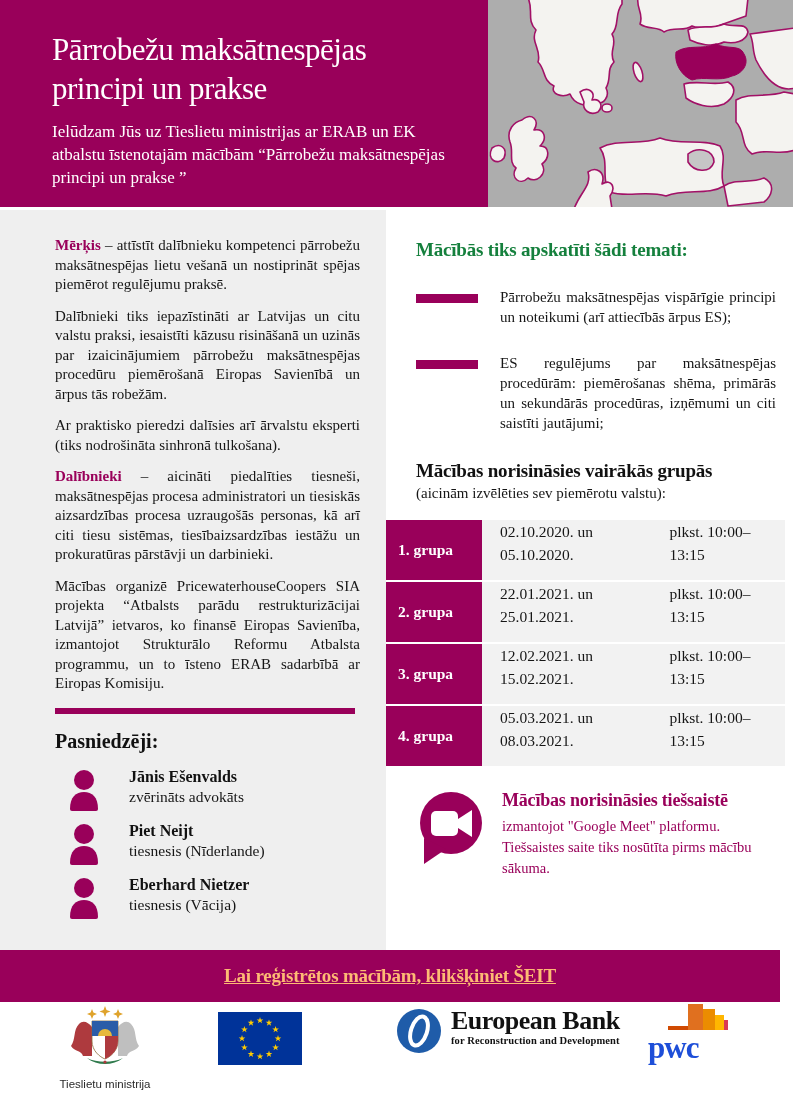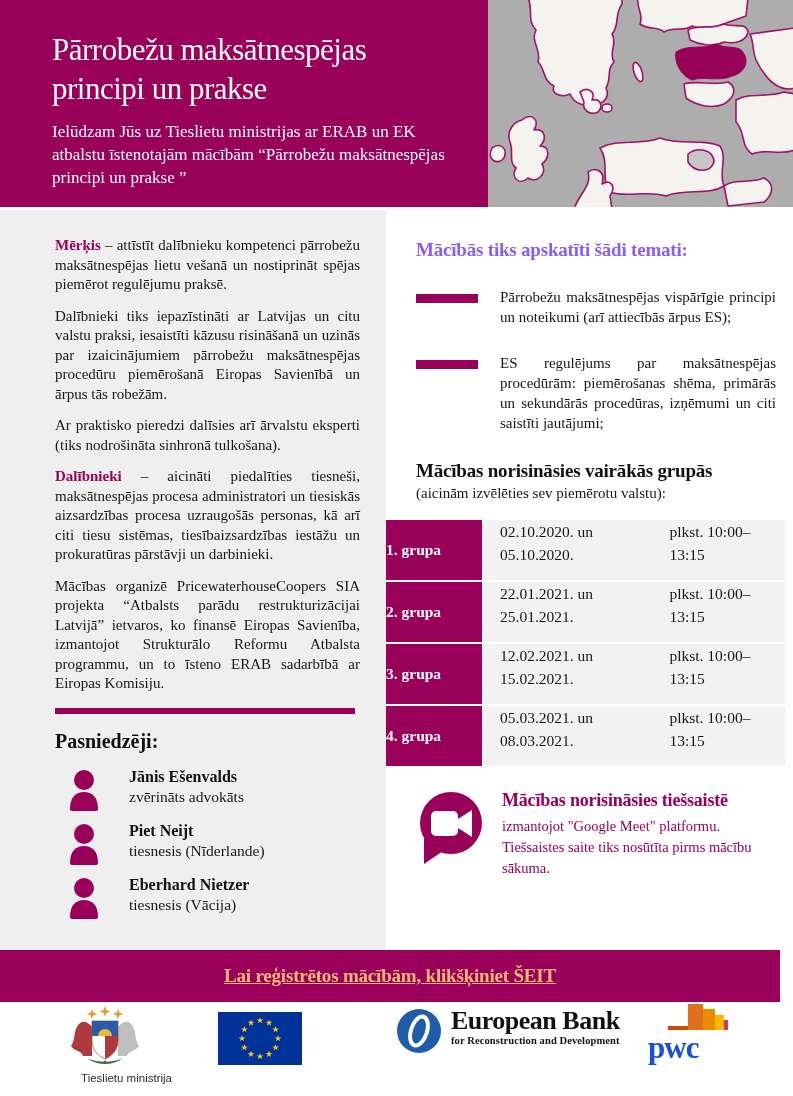--- a/index.html
+++ b/index.html
@@ -28,44 +28,44 @@
   .left-col p b.lead{color:var(--accent);font-weight:700;}
   .divider{width:300px;height:6px;background:var(--accent);margin:14px 0 16px 0;}
   .speakers-heading{font-size:20px;font-weight:700;color:#111;margin-bottom:14px;}
   .speaker{display:flex;align-items:flex-start;margin:0 0 10px 10px;}
   .speaker .p-icon{flex:0 0 38px;margin-right:26px;margin-top:2px;}
   .speaker-name{font-size:16px;font-weight:700;color:#111;line-height:1.25;}
   .speaker-role{font-size:15.5px;color:#161616;line-height:1.3;}
 
   
   .right-col{position:absolute;left:386px;top:207px;width:407px;padding:32px 10px 0 30px;background:#fff;}
-  .topics-heading{font-size:19px;font-weight:700;color:#8b5cf6;margin-bottom:26px;letter-spacing:-0.2px;}
+  .topics-heading{font-size:19px;font-weight:700;color:#15803d;margin-bottom:26px;letter-spacing:-0.2px;}
   .topic{display:flex;margin-bottom:26px;}
   .topic-bullet{flex:0 0 62px;height:9px;background:var(--accent);margin:7px 22px 0 0;}
   .topic-text{font-size:15px;line-height:1.34;text-align:justify;color:#161616;width:276px;}
   .groups-heading{font-size:19px;font-weight:700;color:#111;margin-top:12px;letter-spacing:-0.2px;}
   .groups-subtitle{font-size:15px;color:#161616;margin:3px 0 18px 0;}
   .groups-table{margin-left:-30px;width:399px;}
   .group-row{display:flex;margin-bottom:2px;height:60px;}
-  .group-label{flex:0 0 96px;background:var(--accent);color:#fff;font-size:15.5px;font-weight:700;display:flex;align-items:center;}
+  .group-label{flex:0 0 96px;background:var(--accent);color:#fff;font-size:15.5px;font-weight:700;display:flex;align-items:center;padding-left:12px;}
   .group-dates{flex:1;background:var(--row-bg);display:flex;flex-direction:row;justify-content:center;padding-left:18px;font-size:15.5px;line-height:1.5;color:#161616;}
   .online{display:flex;margin-top:24px;}
   .online .meet{flex:0 0 68px;margin-right:18px;}
   .online-heading{font-size:18px;font-weight:700;color:var(--accent);margin-bottom:5px;letter-spacing:-0.2px;}
   .online-text{font-size:14.5px;color:var(--accent);line-height:1.45;width:258px;}
 
   
   .register-bar{position:absolute;left:0;top:950px;width:780px;height:52px;background:var(--accent);display:flex;align-items:center;justify-content:center;}
   .register-link{color:#fdba74;font-size:19px;font-weight:700;text-decoration:underline;letter-spacing:-0.2px;cursor:pointer;}
 
   
   .footer{position:absolute;left:0;top:1002px;width:793px;height:94px;background:#fff;}
   .logo-ministry{position:absolute;left:38px;top:4px;width:134px;text-align:center;}
   .logo-ministry svg{display:block;margin:0 auto;}
-  .ministry-label{font-family:"Liberation Sans", sans-serif;font-size:11.5px;color:#2b2b2b;margin-top:4px;text-align:right;}
+  .ministry-label{font-family:"Liberation Sans", sans-serif;font-size:11.5px;color:#2b2b2b;margin-top:10px;}
   .logo-eu{position:absolute;left:218px;top:10px;width:84px;height:53px;}
   .logo-ebrd{position:absolute;left:396px;top:6px;display:flex;align-items:flex-start;}
   .logo-ebrd .globe{margin-right:9px;}
   .ebrd-name{font-size:26px;font-weight:700;color:#111;line-height:1.0;letter-spacing:-0.5px;}
   .ebrd-subname{font-size:10.5px;font-weight:700;color:#111;margin-top:1px;letter-spacing:0.1px;}
   .logo-pwc{position:absolute;left:644px;top:2px;width:90px;height:62px;}
   .pwc-blocks{position:absolute;right:0;top:0;}
   .pwc-label{position:absolute;left:4px;top:26px;font-size:31px;font-weight:700;letter-spacing:-1px;color:#1d4ed8;font-family:"Liberation Serif", serif;}
 </style>
 </head>

